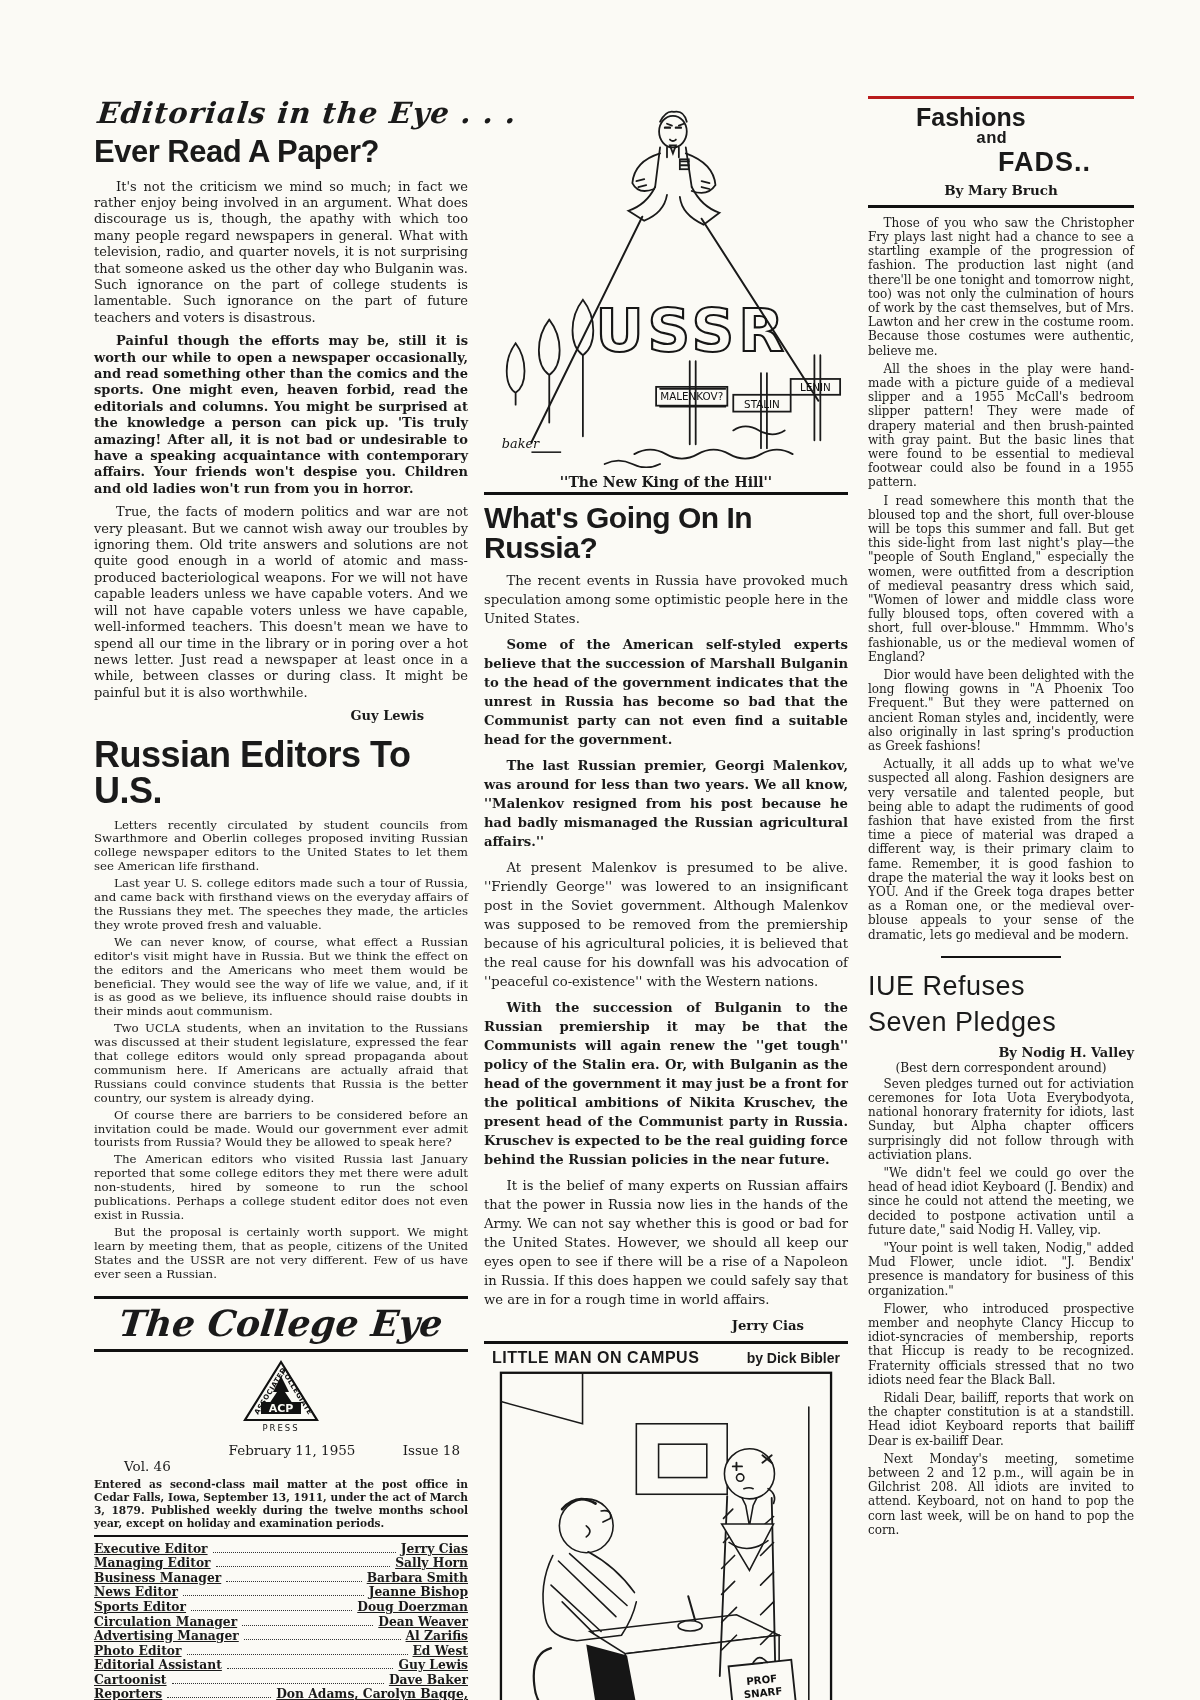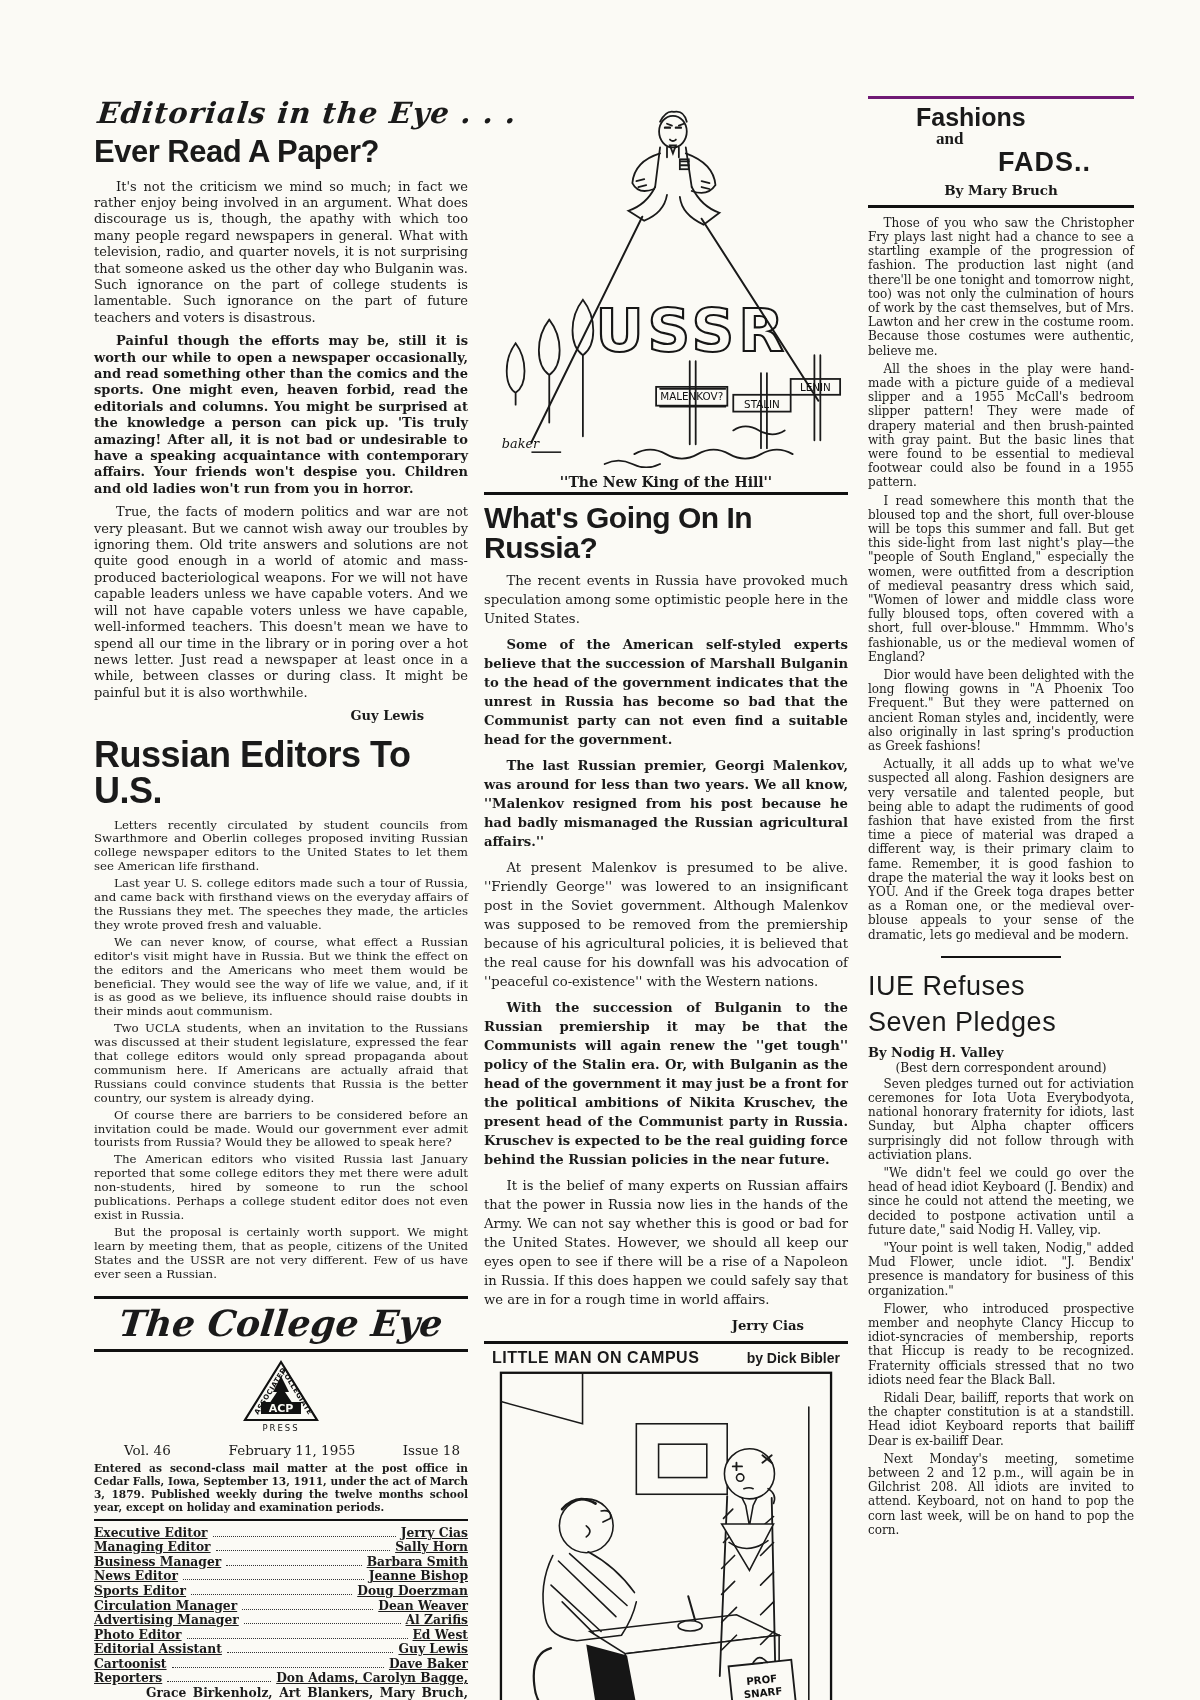--- a/index.html
+++ b/index.html
@@ -40,21 +40,21 @@
   .body-sm p{margin-bottom:3px;}
 
   .masthead{margin-top:14px;}
   .masthead-title{
     font-family:"DejaVu Serif", serif;font-style:italic;font-weight:bold;
     font-size:36px;text-align:center;transform:skewX(-6deg);
     margin:6px 0 8px 0;line-height:1.0;
   }
   .acp-wrap{text-align:center;margin:6px 0 2px 0;}
   .vol-row{display:flex;font-size:13.5px;margin:2px 4px 4px 4px;}
-  .vol-row .v{flex:1;padding-left:26px;}
+  .vol-row .v{flex:1;padding-left:26px;margin-top:16px;}
   .vol-row .d{flex:2;text-align:center;}
   .vol-row .i{flex:1;text-align:right;padding-right:4px;}
   .notice{font-size:10.6px;line-height:13px;font-weight:bold;text-align:justify;margin-bottom:5px;}
   .staff{border-top:2px solid #111;padding-top:5px;font-size:12.3px;line-height:14.6px;font-weight:bold;}
   .staff-row{display:flex;align-items:baseline;text-decoration:underline;}
   .staff-row .role{white-space:nowrap;}
   .staff-row .dots{flex:1;border-bottom:1.5px dotted #333;margin:0 5px 3px 5px;min-width:12px;}
   .staff-row .name{white-space:nowrap;}
   .reporters-rest{margin:0 0 0 52px;text-align:justify;font-weight:bold;}
 
@@ -70,33 +70,33 @@
   .comic-header{
     display:flex;justify-content:space-between;align-items:baseline;
     border-top:3px solid #111;padding:5px 8px 3px 8px;
     font-family:"Liberation Sans", sans-serif;font-weight:bold;
   }
   .comic-title{font-size:16px;letter-spacing:0.5px;}
   .comic-credit{font-size:14px;}
   .comic-caption{font-weight:bold;font-size:13.2px;line-height:16.5px;margin-top:5px;text-align:justify;}
 
   
-  .fash-head{border-top:3px solid #701a75;border-bottom:3px solid #111;padding:6px 0 7px 0;}
+  .fash-head{border-top:3px solid #b91c1c;border-bottom:3px solid #111;padding:6px 0 7px 0;}
   .fash-l1{font-family:"Liberation Sans", sans-serif;font-weight:bold;font-size:25px;margin-left:48px;line-height:1.0;}
-  .fash-l2{font-family:Liberation Serif, serif;font-weight:bold;font-size:17px;margin-left:68px;line-height:1.1;}
+  .fash-l2{font-family:Liberation Mono, monospace;font-weight:bold;font-size:17px;margin-left:108px;line-height:1.1;}
   .fash-l3{font-family:"Liberation Sans", sans-serif;font-weight:bold;font-size:27px;margin-left:130px;line-height:1.0;letter-spacing:1px;}
   .fash-by{text-align:center;font-weight:bold;font-size:13.5px;margin-top:6px;}
   .body-xs{font-size:12px;line-height:14.2px;margin-top:8px;}
   .body-xs p{margin-bottom:4px;text-indent:1.3em;text-align:justify;}
   .short-divider{width:120px;border:none;border-top:2px solid #111;margin:14px auto 10px auto;}
   .iue-head{
     font-family:"Liberation Sans", sans-serif;font-weight:normal;
     font-size:27px;line-height:1.35;margin:0 0 4px 0;letter-spacing:0.5px;
   }
-  .iue-by{text-align:left;font-weight:bold;font-size:13px;margin:2px 0 1px 0;}
+  .iue-by{text-align:right;font-weight:bold;font-size:13px;margin:2px 0 1px 0;}
   .iue-tag{text-align:center;font-size:12.2px;margin-bottom:2px;}
 
   svg text{font-family:"DejaVu Sans", sans-serif;}
   .sig{font-family:"DejaVu Serif", serif;font-style:italic;}
 </style>
 </head>
 <body>
 
 <div class="page">
   <div class="cols">

